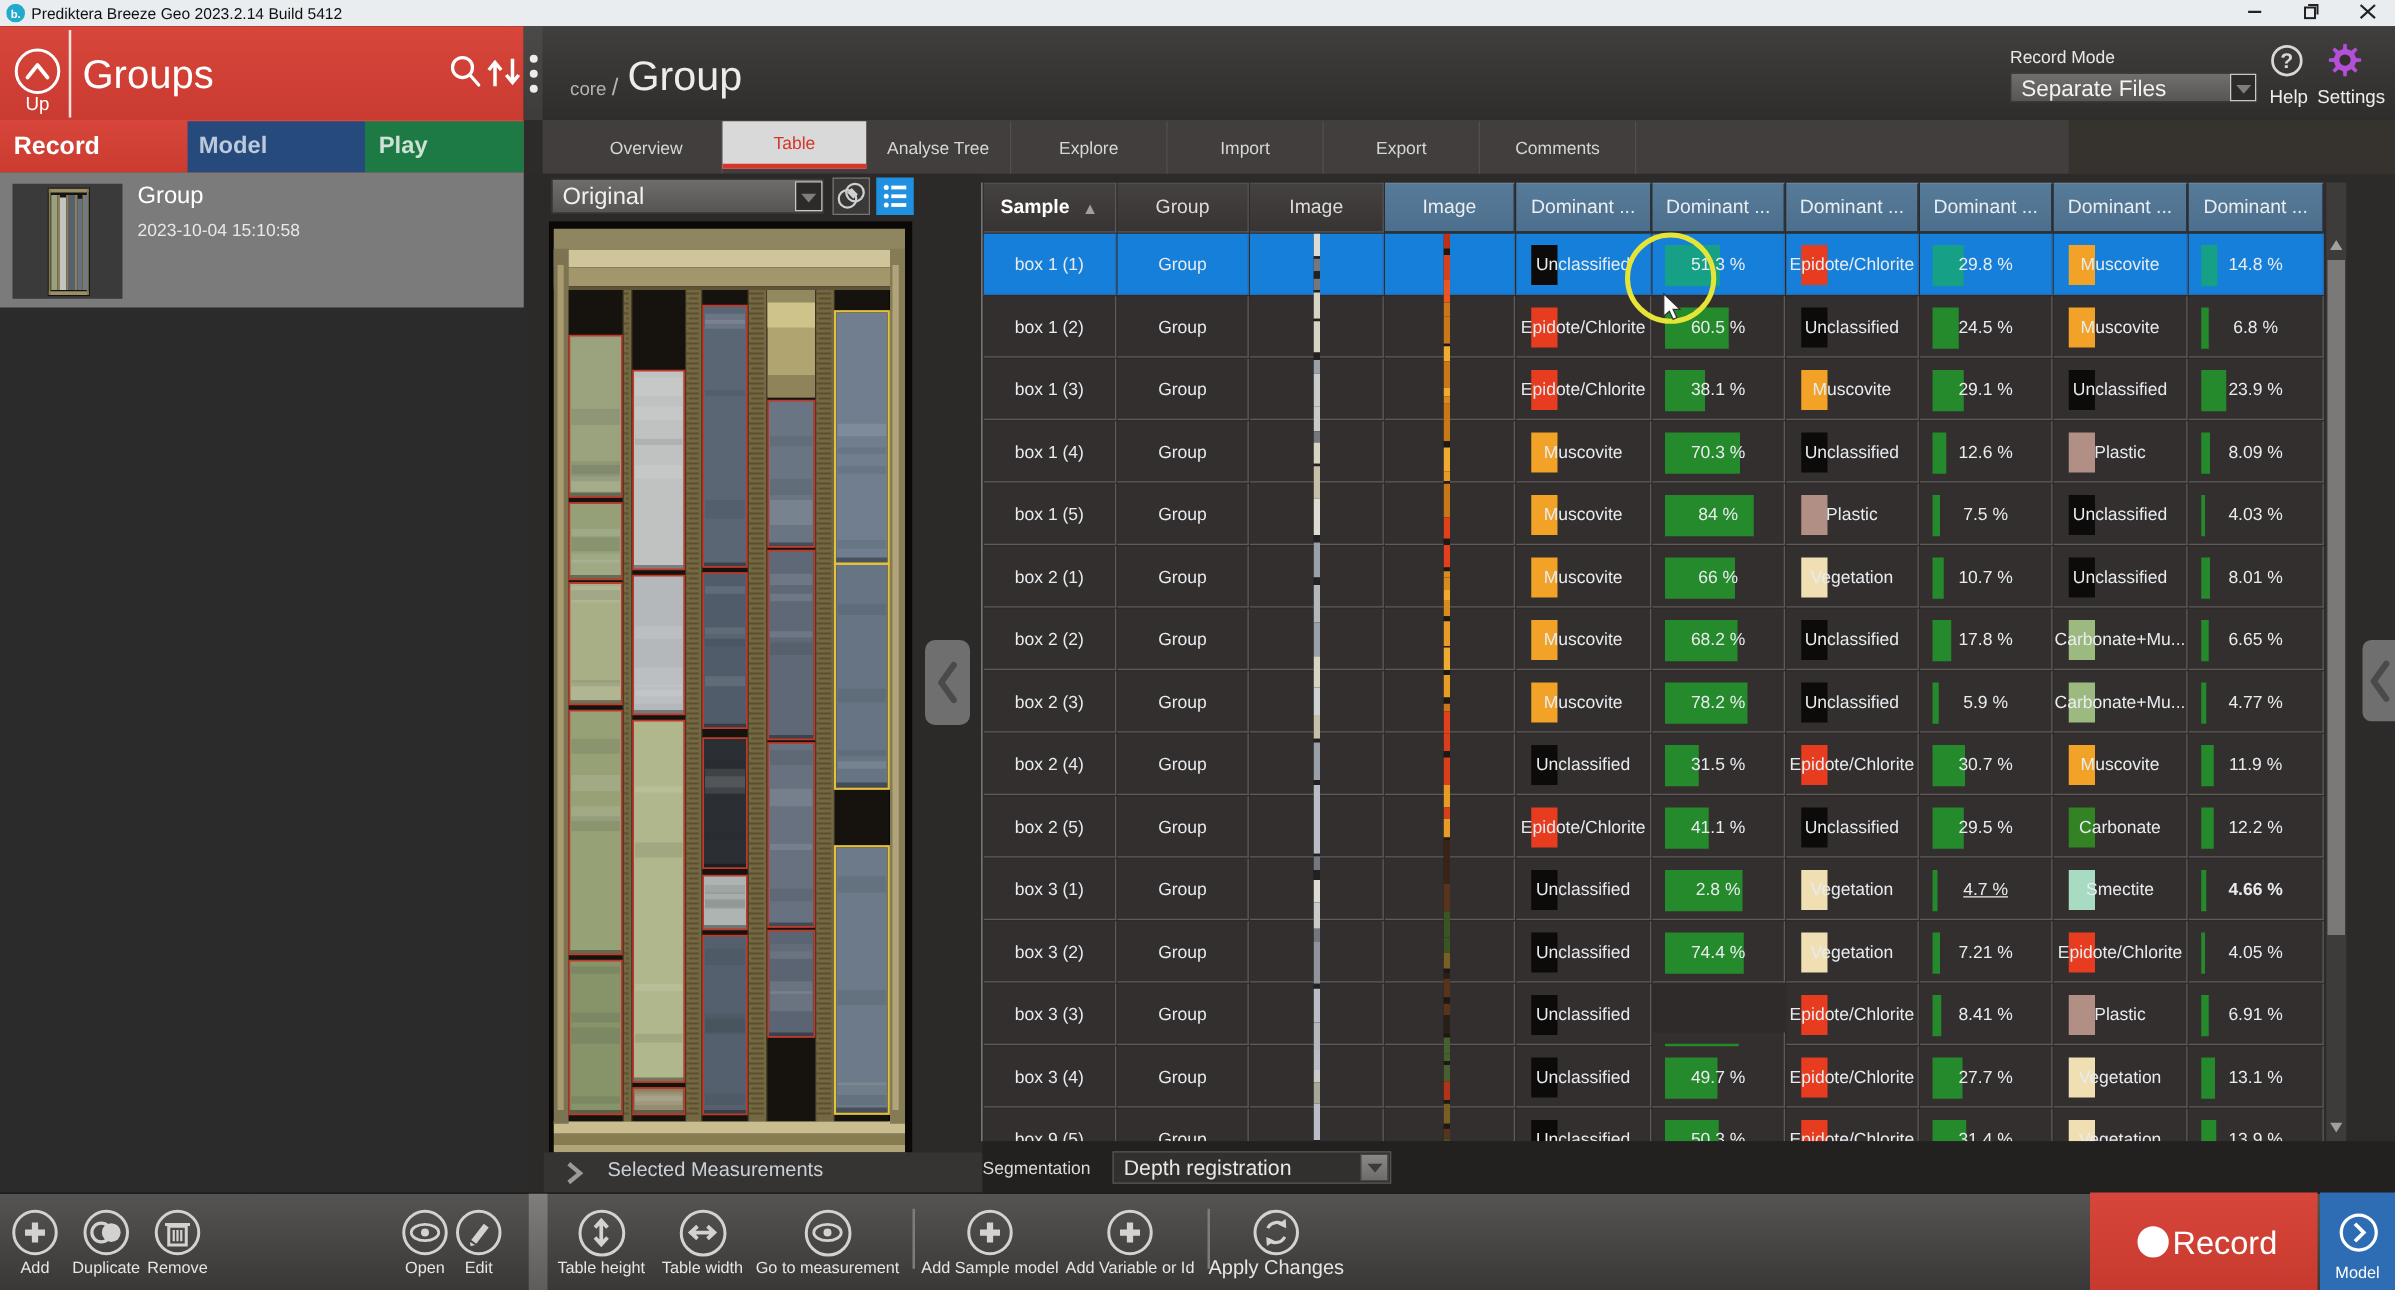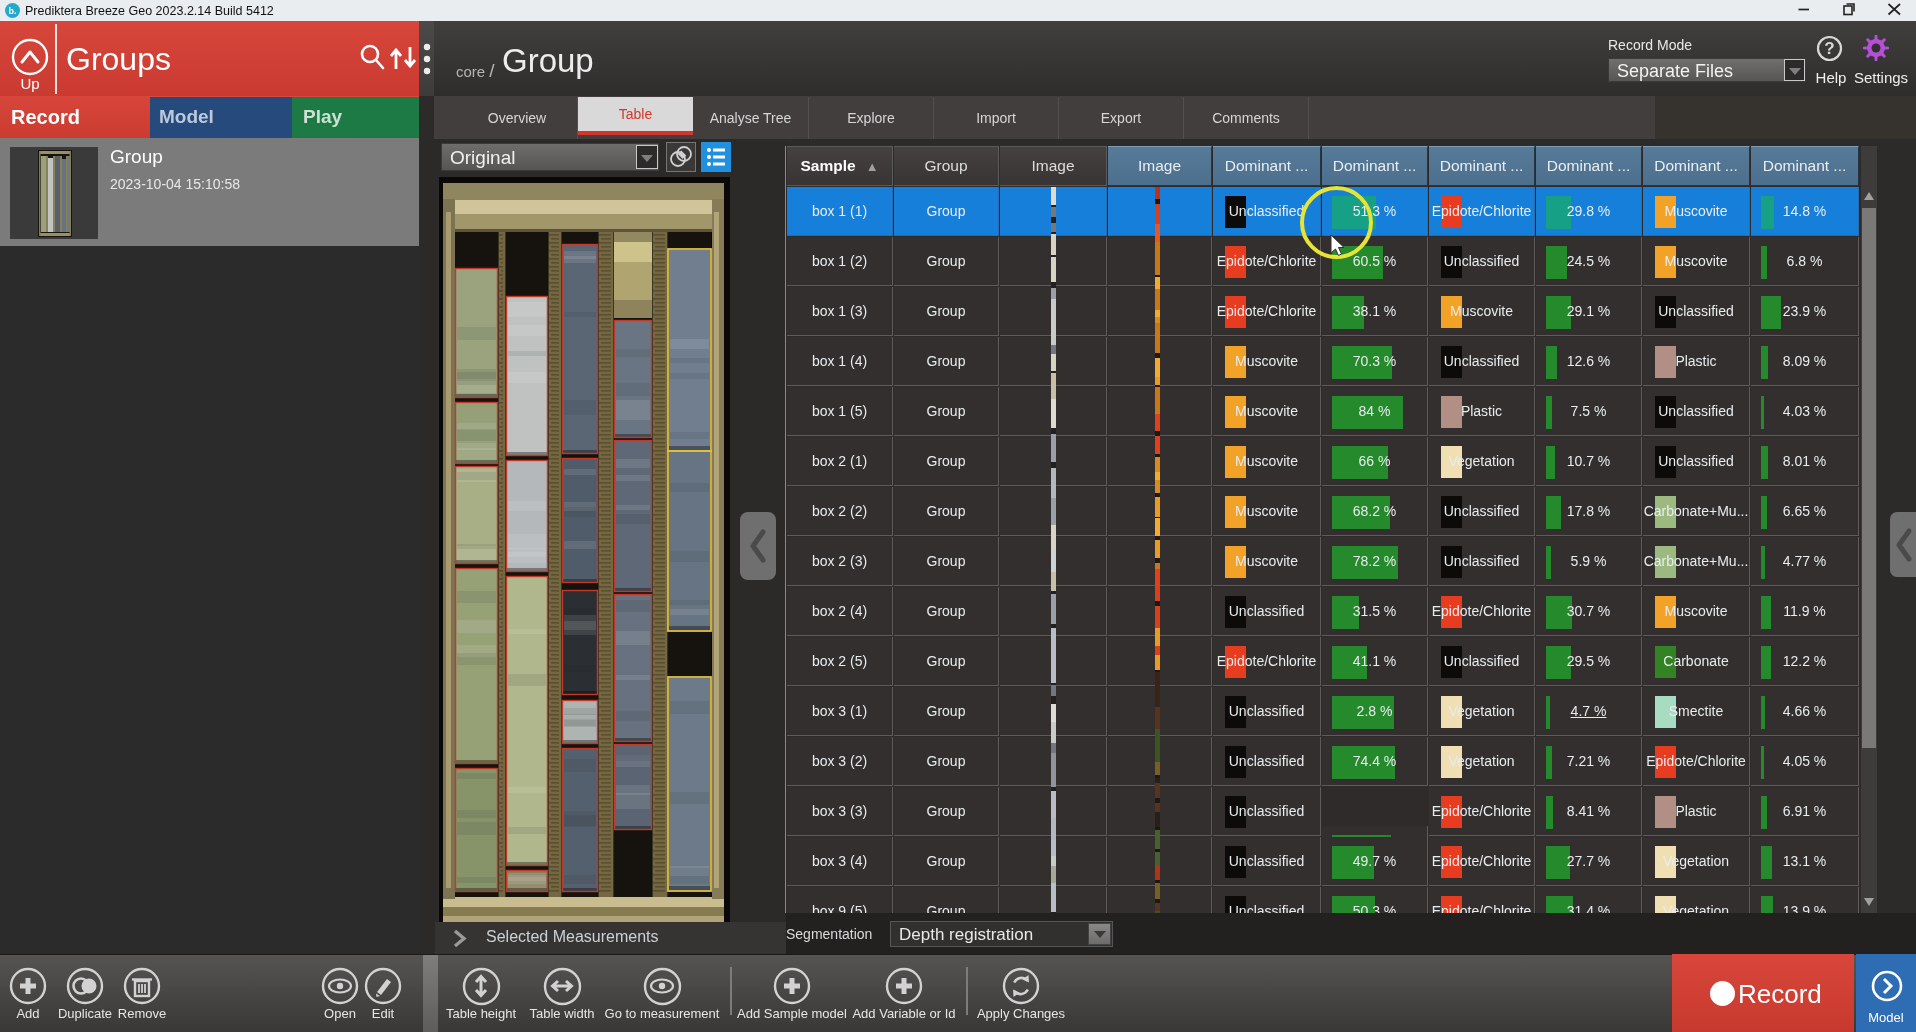--- a/index.html
+++ b/index.html
@@ -1317,21 +1317,21 @@
       <span style="position:relative;">Vegetation</span>
     </div>
     <div style="position:absolute;left:750px;top:541px;width:106px;height:49px;background:#332f2e;border-right:1px solid #5e5b59;border-bottom:1px solid #5e5b59;font-size:14px;color:#e8ecef;display:flex;align-items:center;justify-content:center;">
       <span style="position:absolute;left:10px;top:9px;width:4px;height:33px;background:#258a2b;"></span>
       <span style="position:relative;text-decoration:underline;">4.7 %</span>
     </div>
     <div style="position:absolute;left:857px;top:541px;width:107px;height:49px;background:#332f2e;border-right:1px solid #5e5b59;border-bottom:1px solid #5e5b59;font-size:14px;color:#e8ecef;display:flex;align-items:center;justify-content:center;">
       <span style="position:absolute;left:12px;top:9px;width:21px;height:32px;background:#a7dcc2;"></span>
       <span style="position:relative;">Smectite</span>
     </div>
-    <div style="position:absolute;left:965px;top:541px;width:108px;height:49px;background:#332f2e;border-right:1px solid #5e5b59;border-bottom:1px solid #5e5b59;font-size:14px;color:#e8ecef;display:flex;align-items:center;justify-content:center;">
+    <div style="position:absolute;left:965px;top:541px;width:108px;height:49px;background:#332f2e;border-right:1px solid #5e5b59;border-bottom:1px solid #5e5b59;font-size:14px;color:#e8ecef;display:flex;align-items:center;justify-content:center;font-weight:bold;">
       <span style="position:absolute;left:10px;top:9px;width:4px;height:33px;background:#258a2b;"></span>
       <span style="position:relative;">4.66 %</span>
     </div>
     <div style="position:absolute;left:1px;top:591px;width:106px;height:49px;background:#332f2e;border-right:1px solid #5e5b59;border-bottom:1px solid #5e5b59;font-size:14px;color:#e8ecef;display:flex;align-items:center;justify-content:center;">
       <span>box 3 (2)</span>
     </div>
     <div style="position:absolute;left:108px;top:591px;width:105px;height:49px;background:#332f2e;border-right:1px solid #5e5b59;border-bottom:1px solid #5e5b59;font-size:14px;color:#e8ecef;display:flex;align-items:center;justify-content:center;">
       <span>Group</span>
     </div>
     <div style="position:absolute;left:214px;top:591px;width:107px;height:49px;background:#332f2e;border-right:1px solid #5e5b59;border-bottom:1px solid #5e5b59;font-size:14px;color:#e8ecef;display:flex;align-items:center;justify-content:center;"></div>
@@ -1656,21 +1656,21 @@
     </svg>
     <div style="position:absolute;left:704px;top:51px;width:400px;text-align:center;font-size:13px;color:#e6e6e6;white-space:nowrap;">Add Variable or Id</div>
     <div style="position:absolute;left:966px;top:12px;width:2px;height:48px;background:#7e7c7a;"></div>
     <svg style="position:absolute;left:1001px;top:11px;" width="40" height="40">
       <circle cx="20" cy="20" r="17" fill="none" stroke="#d2d2d2" stroke-width="2.4"></circle>
       <path d="M13.2 16.5 A8.2 8.2 0 0 1 26.5 14.5" fill="none" stroke="#d2d2d2" stroke-width="2.6"></path>
       <polygon points="27.5,9 28,16.5 21.5,13.5" fill="#d2d2d2"></polygon>
       <path d="M26.8 23.5 A8.2 8.2 0 0 1 13.5 25.5" fill="none" stroke="#d2d2d2" stroke-width="2.6"></path>
       <polygon points="12.5,31 12,23.5 18.5,26.5" fill="#d2d2d2"></polygon>
     </svg>
-    <div style="position:absolute;left:821px;top:51px;width:400px;text-align:center;font-size:13px;color:#e6e6e6;white-space:nowrap;">Apply Changes</div>
+    <div style="position:absolute;left:821px;top:51px;width:400px;text-align:center;font-size:16px;color:#e6e6e6;white-space:nowrap;">Apply Changes</div>
   </div>
 <div style="position:absolute;left:1672px;top:954px;width:182px;height:78px;background:linear-gradient(180deg,#d8463b,#c7392e);">
     <span style="position:absolute;left:38px;top:27px;width:25px;height:25px;border-radius:13px;background:#fff;"></span>
     <span style="position:absolute;left:66px;top:25px;font-size:26px;color:#fff;">Record</span>
   </div>
 <div style="position:absolute;left:1856px;top:954px;width:60px;height:78px;background:#2e6cb4;">
     <svg style="position:absolute;left:13px;top:14px;" width="36" height="36">
       <circle cx="18" cy="18" r="14" fill="none" stroke="#fff" stroke-width="2.6"></circle>
       <polyline points="15,11 22,18 15,25" fill="none" stroke="#fff" stroke-width="3"></polyline>
     </svg>

